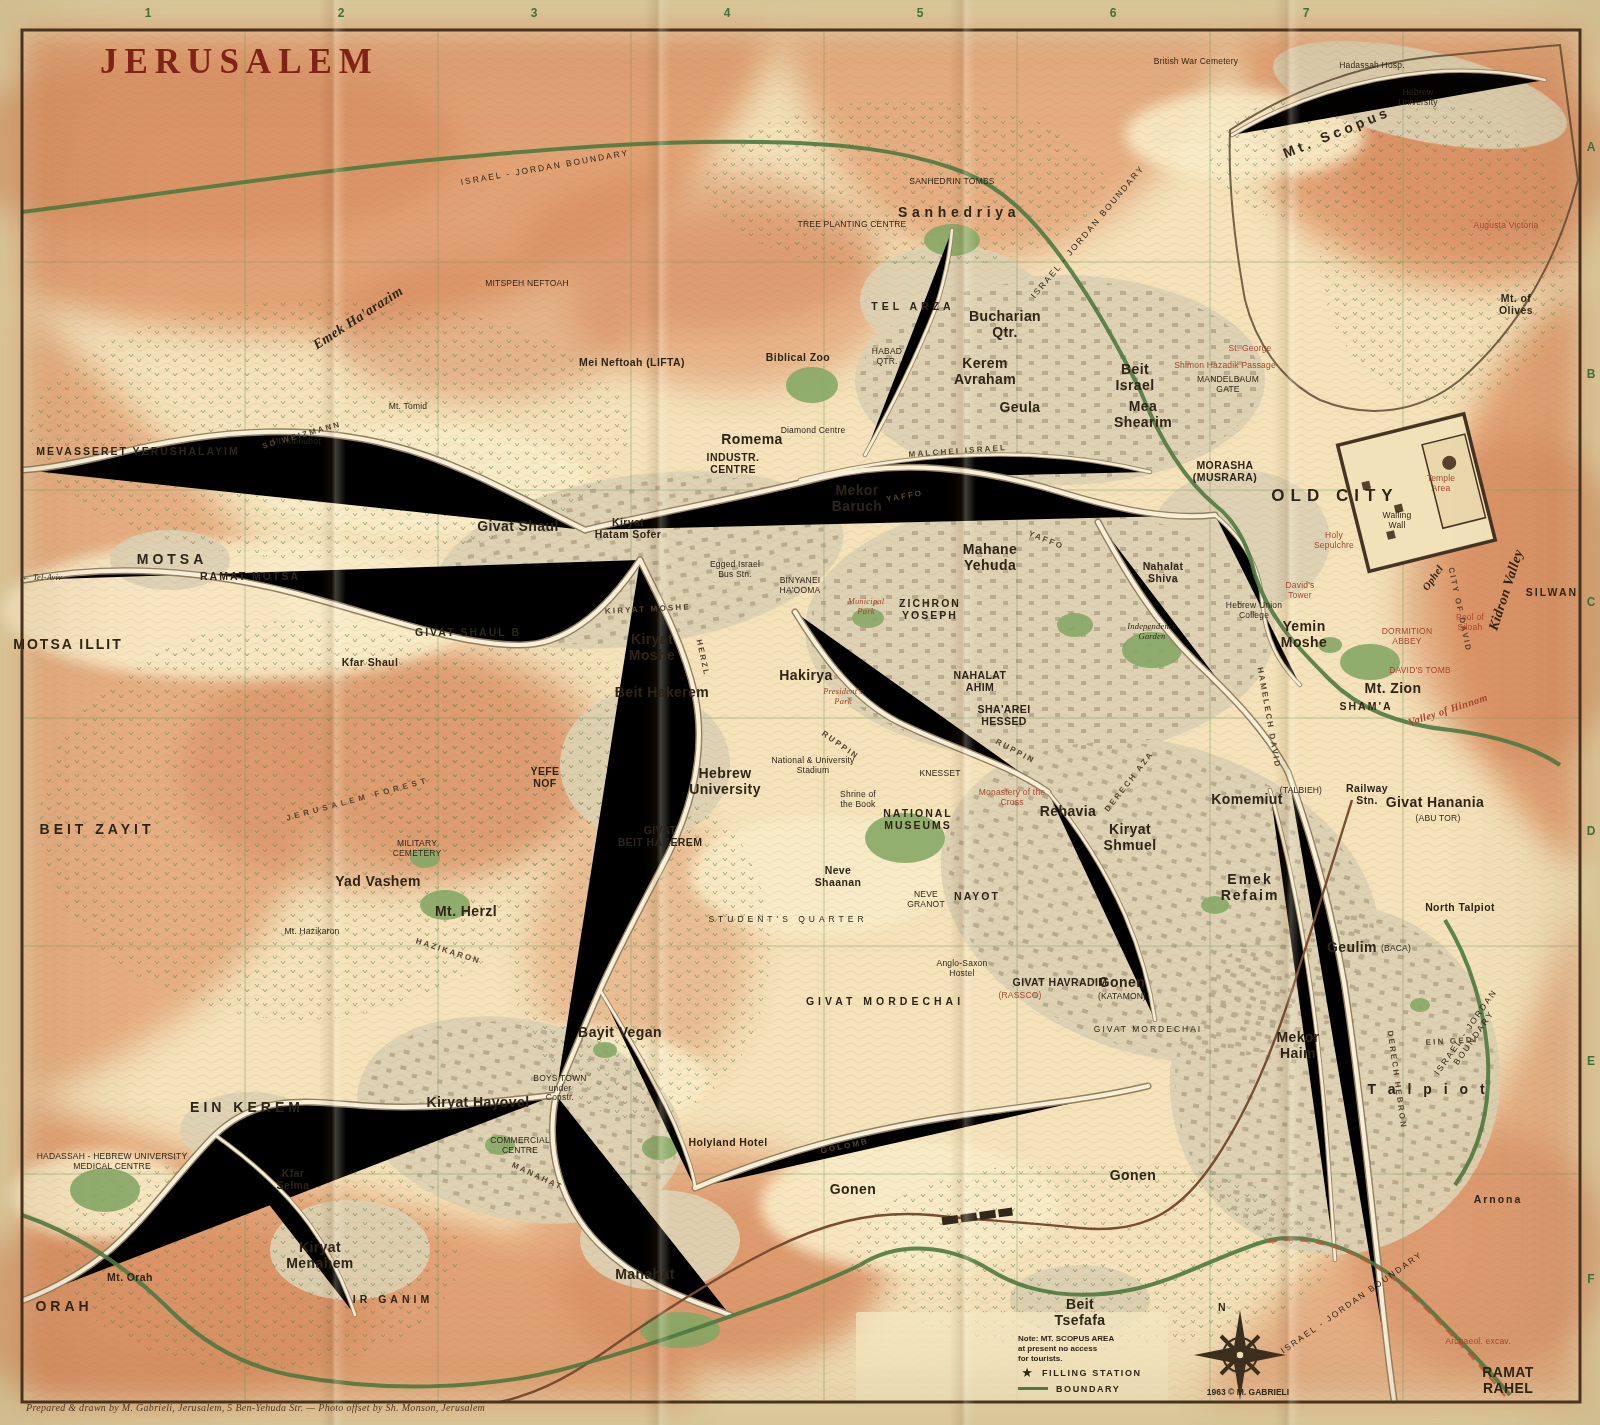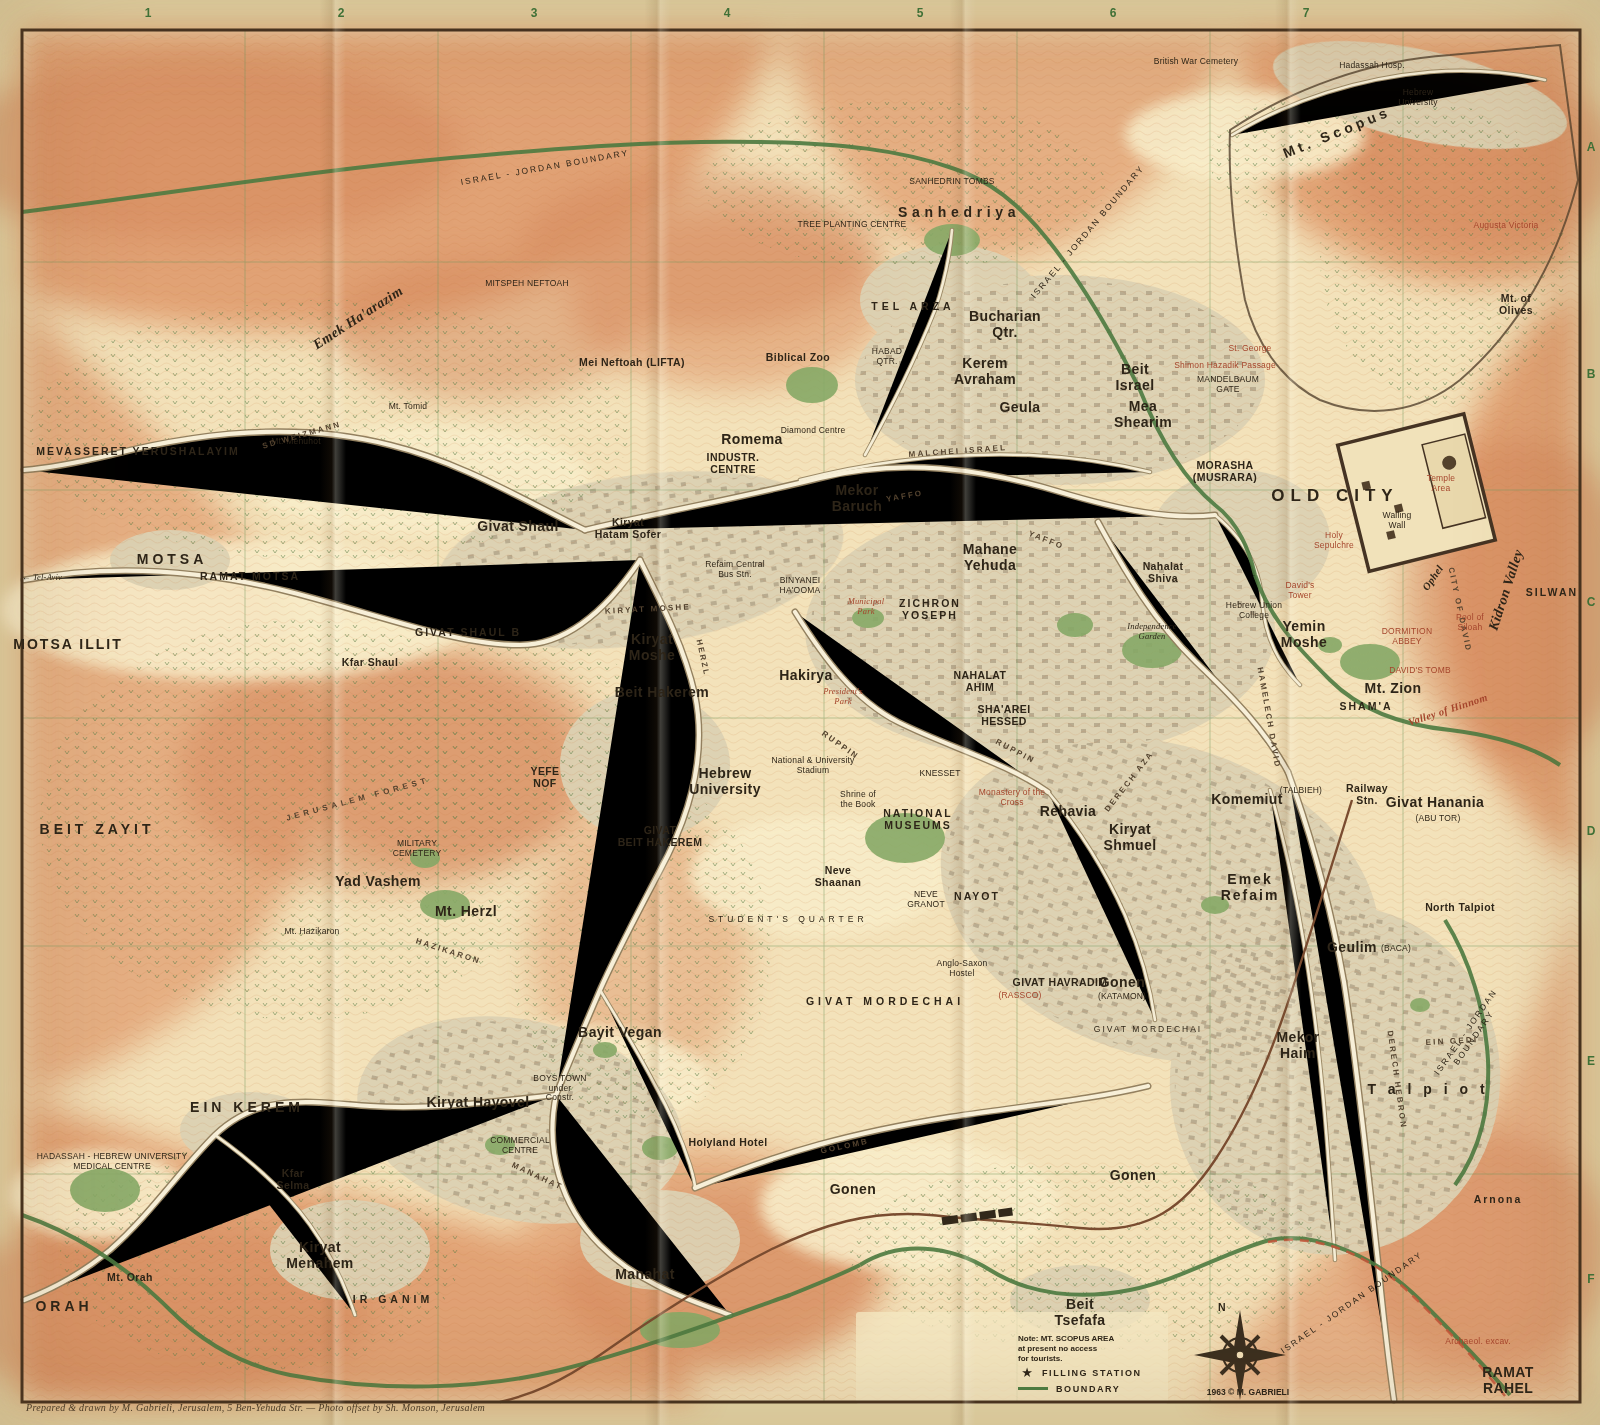--- a/index.html
+++ b/index.html
@@ -276,20 +276,21 @@
 
     <rect x="22" y="30" width="1558" height="1372" fill="none" stroke="#43301f" stroke-width="3"></rect>
   </svg>
 
   <div class="crease" style="left:320px"></div>
   <div class="crease" style="left:645px"></div>
   <div class="crease" style="left:950px"></div>
   <div class="crease" style="left:1275px"></div>
   <div id="vignette"></div>
 
+  <div id="map-title">JERUSALEM</div>
   <div id="labels-layer">
       <span class="lb sz-t sp1" style="left: 545px; top: 168px; transform: translate(-50%, -50%) rotate(-10deg);">ISRAEL - JORDAN  BOUNDARY</span>
       <span class="lb sz-t sp1" style="left: 1088px; top: 232px; transform: translate(-50%, -50%) rotate(-50deg);">ISRAEL - JORDAN  BOUNDARY</span>
       <span class="lb sz-t sp1" style="left: 1470px; top: 1035px; transform: translate(-50%, -50%) rotate(-55deg);">ISRAEL - JORDAN  BOUNDARY</span>
       <span class="lb sz-t sp1" style="left: 1352px; top: 1303px; transform: translate(-50%, -50%) rotate(-35deg);">ISRAEL - JORDAN  BOUNDARY</span>
       <span class="lb sz-t" style="left: 1196px; top: 62px;">British War Cemetery</span>
       <span class="lb sz-t" style="left: 1372px; top: 66px;">Hadassah Hosp.</span>
       <span class="lb sz-t" style="left: 1418px; top: 98px;">Hebrew
 University</span>
       <span class="lb sz-m sp2" style="left: 1337px; top: 133px; transform: translate(-50%, -50%) rotate(-22deg);">Mt. Scopus</span>
@@ -353,21 +354,21 @@
 Moshe</span>
       <span class="lb road" style="left: 702px; top: 658px; transform: translate(-50%, -50%) rotate(78deg);">HERZL</span>
       <span class="lb sz-m" style="left: 990px; top: 558px;">Mahane
 Yehuda</span>
       <span class="lb sz-s sp1" style="left: 930px; top: 610px;">ZICHRON
 YOSEPH</span>
       <span class="lb sz-s" style="left: 1163px; top: 573px;">Nahalat
 Shiva</span>
       <span class="lb sz-t" style="left: 800px; top: 586px;">BINYANEI
 HA'OOMA</span>
-      <span class="lb sz-t" style="left: 735px; top: 570px;">Refaim Central
+      <span class="lb sz-t" style="left: 735px; top: 570px;">Egged Israel
 Bus Stn.</span>
       <span class="lb sz-t red it" style="left: 866px; top: 607px;">Municipal
 Park</span>
       <span class="lb sz-t it" style="left: 1152px; top: 632px;">Independence
 Garden</span>
       <span class="lb sz-t" style="left: 1254px; top: 611px;">Hebrew Union
 College</span>
       <span class="lb sz-m" style="left: 1304px; top: 635px;">Yemin
 Moshe</span>
       <span class="lb sz-s" style="left: 980px; top: 682px;">NAHALAT

